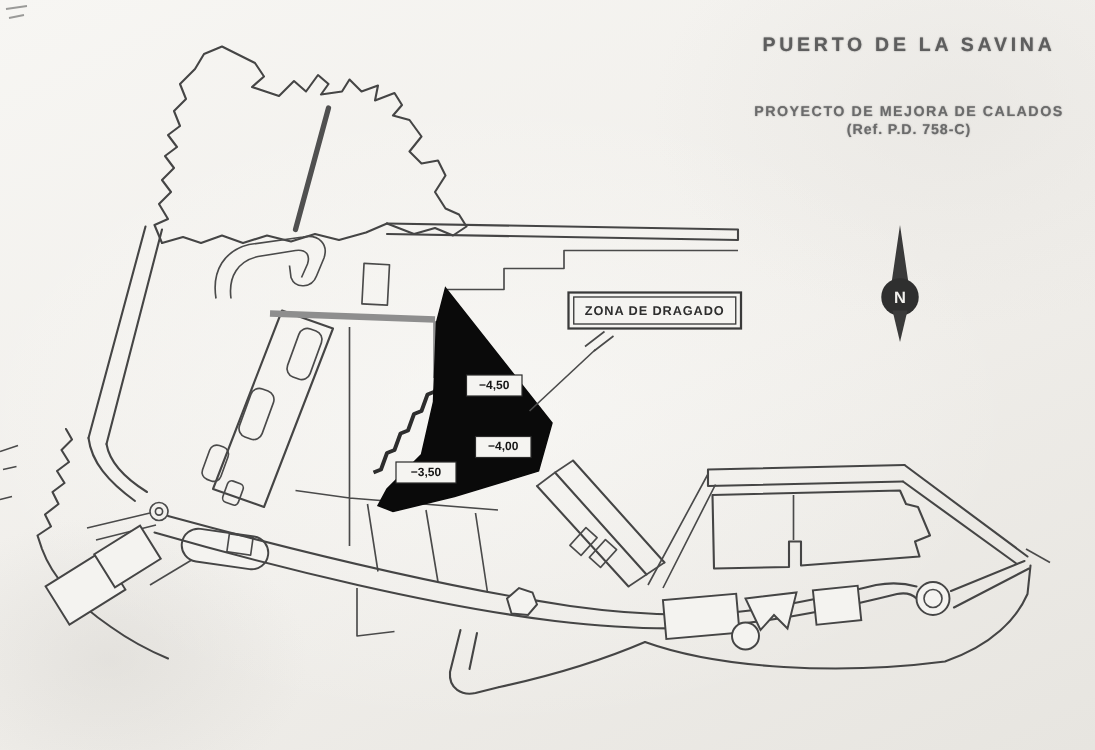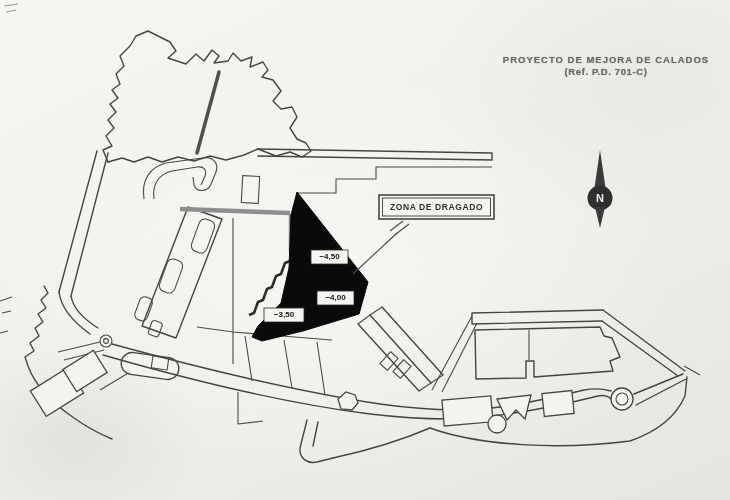--- a/index.html
+++ b/index.html
@@ -46,22 +46,23 @@
   .zona-txt{font:700 8.5px "Liberation Sans",sans-serif; fill:#2e2e2e; letter-spacing:.6px;}
   .n-txt{font:700 11px "Liberation Sans",sans-serif; fill:#f2f1ee;}
   .smudge{stroke:#9a9a98; stroke-width:1.2; fill:none;}
 </style>
 </head>
 <body>
 
 <div class="canvas">
 
   <div class="title-block">
+    <div class="title-main">PUERTO DE LA SAVINA</div>
     <div class="title-sub">PROYECTO DE MEJORA DE CALADOS</div>
-    <div class="title-ref">(Ref. P.D. 701-C)</div>
+    <div class="title-ref">(Ref. P.D. 758-C)</div>
   </div>
 
   <svg class="plan" width="730" height="500" viewBox="0 0 730 500">
 
     <g>
       <path class="smudge" d="M4,6 L18,4 M6,12 L16,10"></path>
     </g>
 
     <g>
       <path class="ln" d="M108,162 L103,150 L112,146 L106,136 L114,128 L108,120 L116,112 L110,104 L118,98 L112,90 L120,84 L116,74 L124,66 L120,56 L130,46 L136,36 L148,31 L158,36 L170,42 L176,51 L168,58 L186,64 L196,54 L204,61 L212,50 L219,56 L214,63 L228,61 L233,53 L241,61 L252,57 L250,67 L263,62 L268,70 L262,77 L273,80 L281,91 L273,101 L281,109 L292,107 L297,117 L290,128 L297,139 L306,143 L311,151 L302,157 L290,152 L276,156 L258,149"></path>

